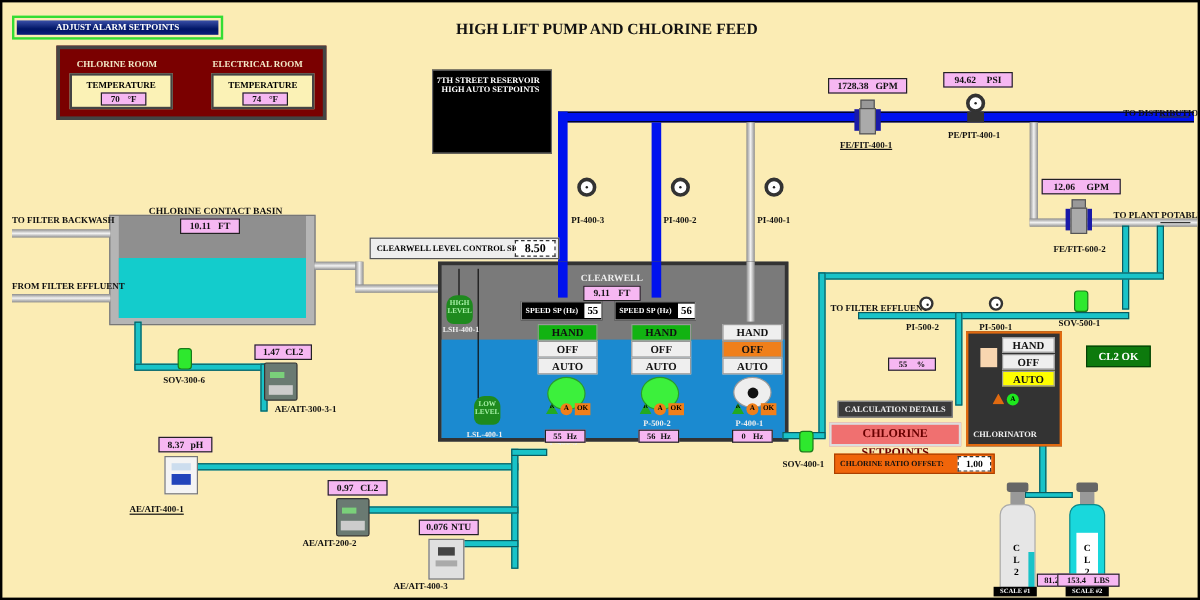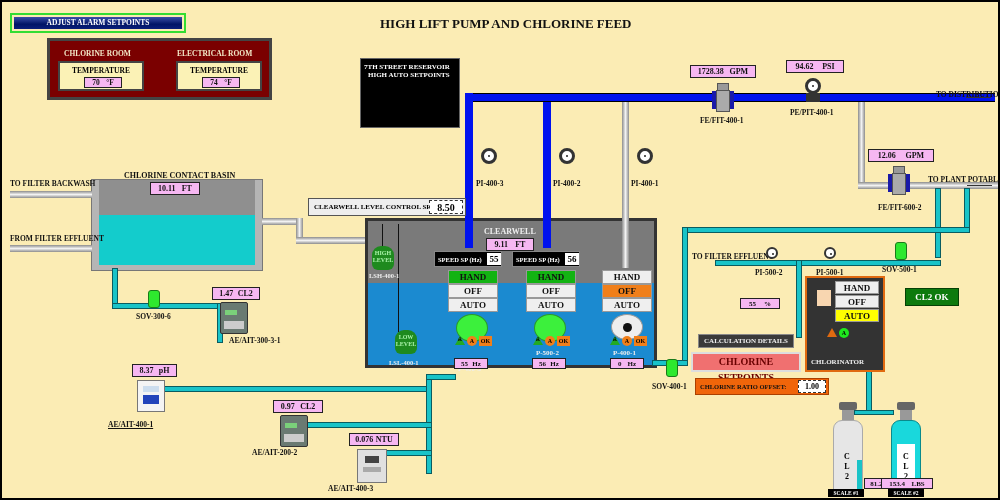--- a/index.html
+++ b/index.html
@@ -64,21 +64,21 @@
   <div class="rd" style="left:688px;top:63px;width:66px;">
       <span>1728.38</span>
       <span>GPM</span>
     </div>
   <div class="abs" style="left:710px;top:81px;width:22px;height:30px;">
     <div class="abs" style="left:5px;top:0;width:12px;height:8px;background:#999;border:1px solid #555;"></div>
     <div class="abs" style="left:0;top:8px;width:4px;height:18px;background:#1a1aa8;"></div>
     <div class="abs" style="left:18px;top:8px;width:4px;height:18px;background:#1a1aa8;"></div>
     <div class="abs" style="left:4px;top:7px;width:14px;height:22px;background:#aaa;border:1px solid #555;"></div>
   </div>
-  <div class="lbl" style="left:698px;top:114px;">FE/FIT-400-1</div>
+  <div class="lbl" style="left:698px;top:114px;text-decoration:underline;">FE/FIT-400-1</div>
 
   <div class="rd" style="left:784px;top:58px;width:58px;">
       <span>94.62</span>
       <span>PSI</span>
     </div>
   <div class="gauge" style="left:803px;top:76px;"></div>
   <div class="abs" style="left:804px;top:91px;width:14px;height:9px;background:#333;"></div>
   <div class="lbl" style="left:788px;top:106px;">PE/PIT-400-1</div>
   <div class="lbl" style="left:934px;top:88px;">TO DISTRIBUTION</div>
 

